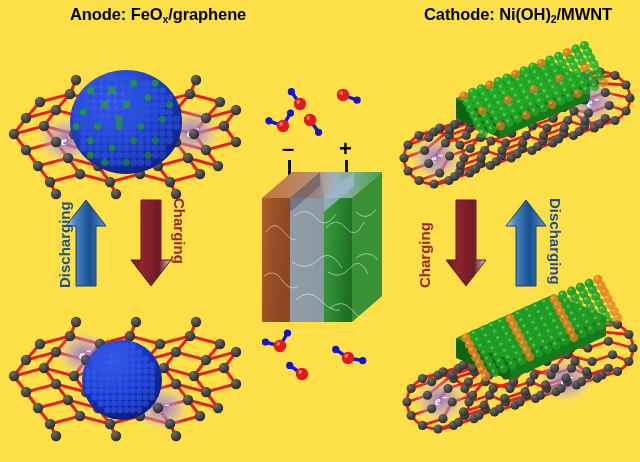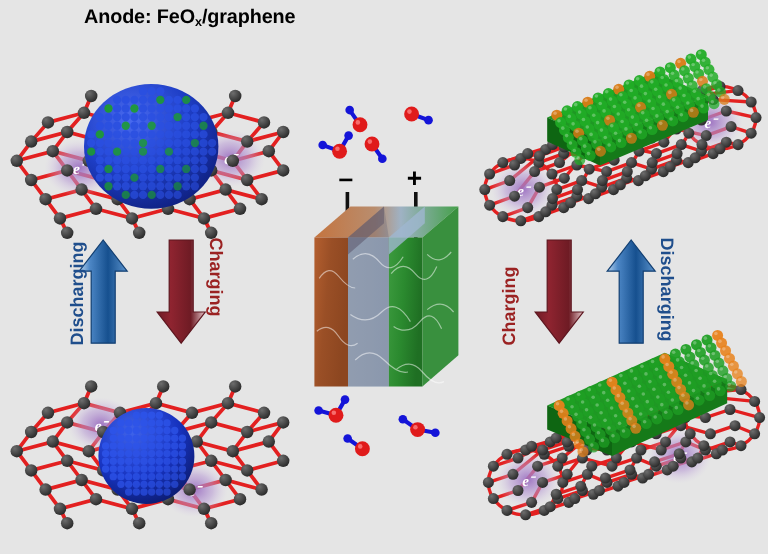--- a/index.html
+++ b/index.html
@@ -1,19 +1,19 @@
 <!DOCTYPE html>
 <html><head>
 <meta charset="utf-8">
 <style>
   html,body{margin:0;padding:0;background:#ffffff;}
   body{width:640px;height:462px;position:relative;overflow:hidden;
        font-family:"Liberation Sans",sans-serif;}
 
-  .stage{position:absolute;left:0;top:0;width:640px;height:462px;background:#e5e5e5;}
+  .stage{position:absolute;left:0;top:0;width:640px;height:462px;background:#fde047;}
 
   
   .title{position:absolute;font-weight:bold;font-size:16.5px;color:#000;
          letter-spacing:-0.1px;white-space:nowrap;}
   .title sub{font-size:10.5px;vertical-align:baseline;position:relative;top:3px;}
   #title-anode{left:70px;top:5px;}
   #title-cathode{left:424px;top:5px;}
 
   
   .blk{position:absolute;}
@@ -38,20 +38,21 @@
 
   svg{display:block;overflow:visible;}
 </style>
 </head>
 <body>
 
 <div class="stage">
 
   <div class="title" id="title-anode"><span>Anode: FeO</span><sub>x</sub><span>/graphene</span></div>
 
+  <div class="title" id="title-cathode"><span>Cathode: Ni(OH)</span><sub>2</sub><span>/MWNT</span></div>
 
   <div class="blk" style="left:4px;top:50px;width:246px;height:145px;">
     <svg width="246" height="145" viewBox="0 0 246 145">
       <defs>
         <radialGradient id="glowA" cx="50%" cy="50%" r="50%">
           <stop offset="0%" stop-color="#9b6fc0" stop-opacity="0.95"></stop>
           <stop offset="55%" stop-color="#b79ad4" stop-opacity="0.55"></stop>
           <stop offset="100%" stop-color="#d8cbe8" stop-opacity="0"></stop>
         </radialGradient>
         <radialGradient id="npBlue" cx="35%" cy="28%" r="78%">

